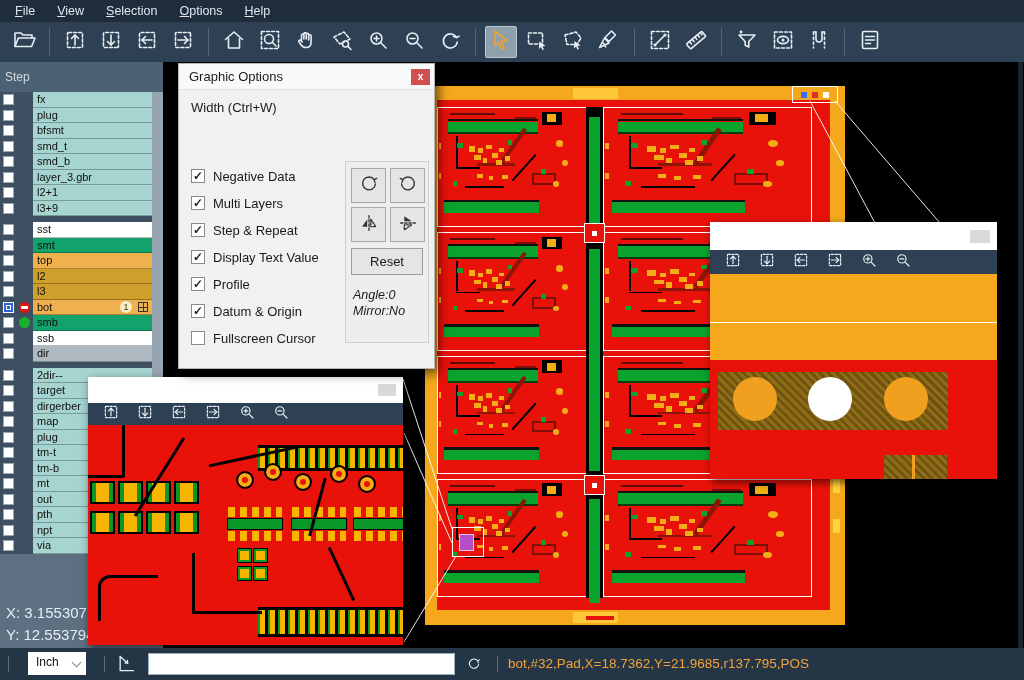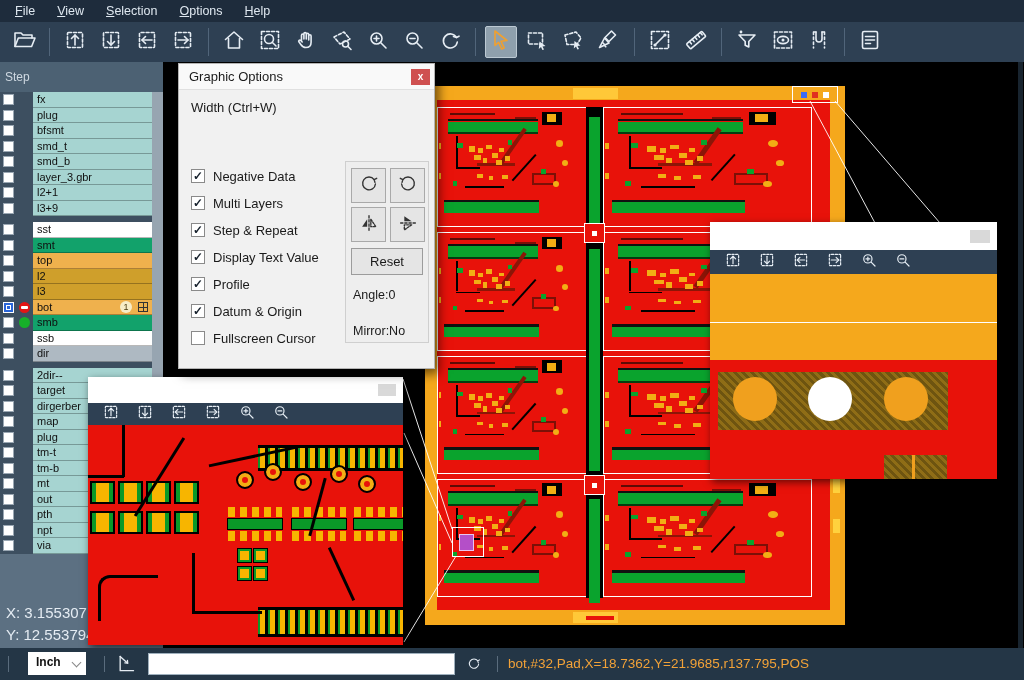--- a/index.html
+++ b/index.html
@@ -60,21 +60,21 @@
   .dlg-group { position:absolute; left:8px; top:52px; width:241px; height:38px; background:#fbfbfb; border:1px solid #d8d8d8; }
   .radio { position:absolute; top:10px; display:flex; align-items:center; }
   .radio .rb { width:13px; height:13px; border:1px solid #7a7a7a; border-radius:50%; background:#fff; margin-right:6px; position:relative; }
   .radio .rb.on::after { content:""; position:absolute; left:3px; top:3px; width:5px; height:5px; border-radius:50%; background:#111; }
   .chk-row { position:absolute; left:12px; display:flex; align-items:center; height:16px; }
   .chk-row .cb { width:14px; height:14px; background:#fff; border:1px solid #8a8a8a; margin-right:8px; font-size:12px; line-height:13px; text-align:center; color:#16202c; font-weight:bold; }
   .dlg-panel { position:absolute; left:166px; top:97px; width:84px; height:182px; background:#eee; border:1px solid #cfcfcf; }
   .dlg-ibtn { position:absolute; width:35px; height:35px; background:#e5e5e5; border:1px solid #a9a9a9; display:flex; align-items:center; justify-content:center; }
   .dlg-ibtn svg { width:22px; height:22px; }
   .dlg-btn { position:absolute; background:#e5e5e5; border:1px solid #9c9c9c; text-align:center; font-size:13px; }
-  .dlg-text { position:absolute; left:7px; font-size:12.5px; }
+  .dlg-text { position:absolute; left:7px; font-size:12.5px;font-style:italic; }
   .icon-dark { fill:none; stroke:#333; stroke-width:1.5; stroke-linecap:round; stroke-linejoin:round; }
 
   
   .sidebar { position:absolute; left:0; top:0; width:163px; height:586px; background:#5c7082; z-index:1; }
   .step-row { position:absolute; left:0; top:0; width:163px; height:30px; background:#4c6173; }
   .step-label { position:absolute; left:5px; top:8px; color:#cfd9e2; font-size:12px; }
   .step-select { position:absolute; left:31px; top:3px; width:129px; height:24px; background:#fff; border:1px solid #8fa0ad; font-size:12px; color:#111; line-height:22px; padding-left:6px; }
   .step-chev { position:absolute; right:7px; top:8px; width:7px; height:7px; border-right:1.5px solid #888; border-bottom:1.5px solid #888; transform:rotate(45deg); }
   .layer-list { position:absolute; left:0; top:30px; width:163px; }
   .lrow { display:flex; height:15.5px; }
@@ -92,21 +92,21 @@
   .c-orange { background:#efb14d; } .c-gold { background:#cf9f2b; } .c-gray { background:#aeb9c2; }
   .lbadge { position:absolute; right:20px; top:1.5px; width:12px; height:12px; border-radius:50%; background:#f7ecc7; color:#4a3b10; font-size:9px; line-height:12px; text-align:center; }
   .lgrid { position:absolute; right:4px; top:2.5px; width:10px; height:10px; border:1px solid #333;
     background:linear-gradient(#333,#333) 50% 0/1px 100% no-repeat, linear-gradient(#333,#333) 0 50%/100% 1px no-repeat; }
   .lstrip { position:absolute; left:152px; top:30px; width:11px; height:523px; background:#97a5b1; }
   .coords { position:absolute; left:6px; top:540px; color:#e5ecf3; font-size:15px; line-height:22px; }
 
   
   .statusbar { position:absolute; left:0; top:648px; width:1024px; height:32px; background:#243646; z-index:10; }
   .sb-sep { position:absolute; top:8px; width:1px; height:16px; background:#5a6c7d; }
-  .sb-inch { position:absolute; left:28px; top:4px; width:58px; height:23px; background:#fff; font-size:12px; color:#111; line-height:21px; padding-left:8px;font-weight:bold; }
+  .sb-inch { position:absolute; left:28px; top:4px; width:58px; height:23px; background:#fff; font-size:12px; color:#111; line-height:21px; padding-left:8px; }
   .sb-inch .step-chev { right:6px; top:7px; }
   .sb-icon { position:absolute; top:6px; }
   .sb-input { position:absolute; left:148px; top:5px; width:307px; height:22px; background:#fff; border:1px solid #9fb0bd; font-size:12px; padding:0 5px; color:#111; }
   .sb-msg { position:absolute; left:508px; top:0; height:32px; line-height:32px; color:#f2a238; font-size:13.5px; white-space:nowrap; }
 </style>
 </head>
 <body>
 
 <div class="app">
 
@@ -833,21 +833,21 @@
             <span>Datum &amp; Origin</span>
           </div>
           <div class="chk-row" style="top: 266px;">
             <span class="cb"></span>
             <span>Fullscreen Cursor</span>
           </div>
         </div>
       <div class="dlg-panel" id="dlg-panel">
         <div class="dlg-btn" style="left:5px;top:86px;width:72px;height:27px;line-height:25px;">Reset</div>
         <div class="dlg-text" style="top:126px;">Angle:0</div>
-        <div class="dlg-text" style="top:162px;">Mirror:No</div>
+        <div class="dlg-text" style="top:142px;">Mirror:No</div>
       <div class="dlg-ibtn" style="left: 5px; top: 6px;">
             <span><svg viewBox="0 0 24 24" class="icon-dark">
                 <path d="M17.6 7.2A7 7 0 1 0 19 12"></path>
                 <path d="M17.6 7.2 20.4 5.8M17.6 7.2l.9 3"></path>
               </svg></span>
           </div>
           <div class="dlg-ibtn" style="left: 44px; top: 6px;">
             <span><svg viewBox="0 0 24 24" class="icon-dark">
                 <path d="M6.4 7.2A7 7 0 1 1 5 12"></path>
                 <path d="M6.4 7.2 3.6 5.8M6.4 7.2l-.9 3"></path>

